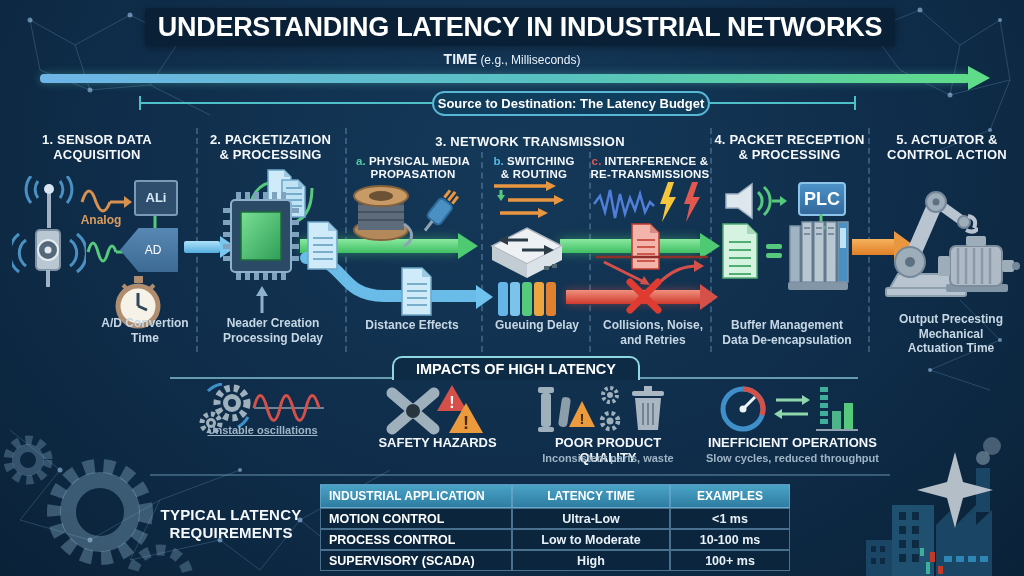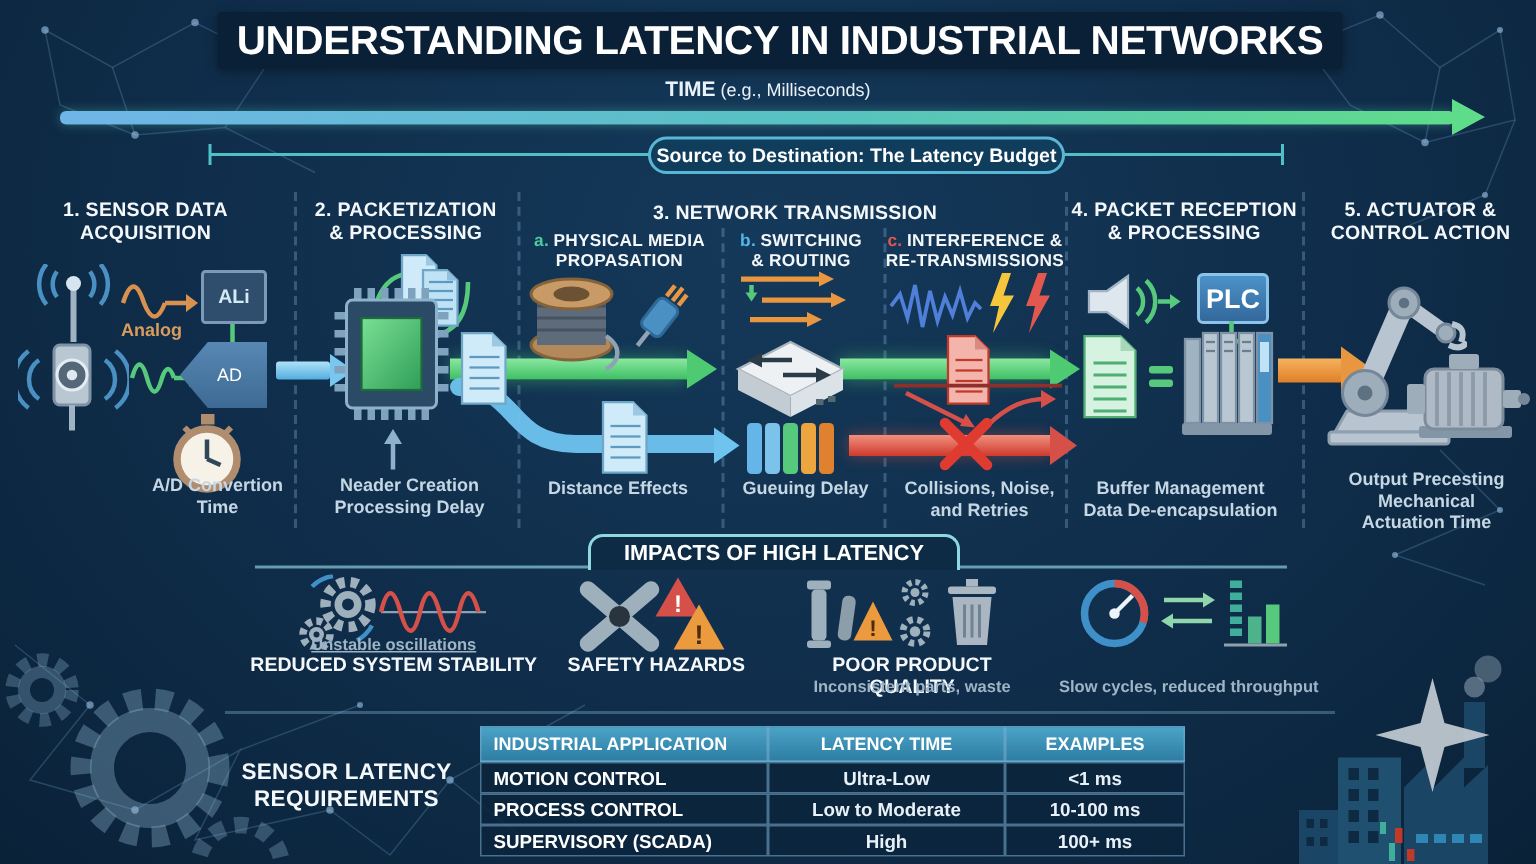--- a/index.html
+++ b/index.html
@@ -484,21 +484,20 @@
     <circle cx="36" cy="20" r="9" fill="#9fb0bd"></circle>
       <circle cx="36" cy="20" r="4" fill="#0f2d4a"></circle>
     <circle cx="15" cy="40" r="9" fill="none" stroke="#9fb0bd" stroke-width="5" stroke-dasharray="4 3"></circle>
     <circle cx="15" cy="40" r="5" fill="#9fb0bd"></circle>
       <circle cx="15" cy="40" r="2" fill="#0f2d4a"></circle>
     <path d="M12,8 A26,26 0 0 1 26,1" stroke="#3f8fc9" stroke-width="3" fill="none"></path>
     <path d="M52,34 A26,26 0 0 1 42,44" stroke="#3f8fc9" stroke-width="3" fill="none"></path>
     <line x1="58" y1="25" x2="128" y2="25" stroke="#8fa0ae" stroke-width="1.5"></line>
     <path d="M58,25 Q64,0 71,25 T84,25 T97,25 T110,25 T123,25" stroke="#d6504a" stroke-width="3" fill="none"></path>
   </svg>
-  <div class="abs impact-title" style="left:160px;top:436px;width:205px;">REDUCED SYSTEM STABILITY</div>
   <div class="abs impact-sub" style="left:160px;top:424px;width:205px;text-decoration:underline;">Unstable oscillations</div>
 
   <svg class="abs" style="left:382px;top:381px;" width="106" height="56">
     <line x1="10" y1="12" x2="52" y2="48" stroke="#9fb0bd" stroke-width="11" stroke-linecap="round"></line>
     <line x1="52" y1="12" x2="10" y2="48" stroke="#9fb0bd" stroke-width="11" stroke-linecap="round"></line>
     <circle cx="31" cy="30" r="7" fill="#28343e"></circle>
     <polygon points="70,4 85,30 55,30" fill="#d6504a"></polygon>
     <text x="70" y="27" text-anchor="middle" font-size="16" font-weight="bold" fill="#fff">!</text>
     <polygon points="84,22 101,52 67,52" fill="#eb9a3d"></polygon>
     <text x="84" y="48" text-anchor="middle" font-size="18" font-weight="bold" fill="#4a2c0d">!</text>
@@ -544,24 +543,25 @@
       <rect x="104" y="6" width="8" height="5"></rect>
         <rect x="104" y="14" width="8" height="5"></rect>
         <rect x="104" y="22" width="8" height="5"></rect>
         <rect x="104" y="30" width="8" height="5"></rect>
         <rect x="104" y="38" width="8" height="5"></rect>
     </g>
     <rect x="116" y="30" width="9" height="18" fill="#4db38a"></rect>
     <rect x="128" y="22" width="9" height="26" fill="#57c97d"></rect>
     <line x1="100" y1="49" x2="142" y2="49" stroke="#8fa0ae" stroke-width="2"></line>
   </svg>
+  <div class="abs impact-title" style="left:700px;top:436px;width:185px;">INEFFICIENT OPERATIONS</div>
   <div class="abs impact-sub" style="left:700px;top:452px;width:185px;">Slow cycles, reduced throughput</div>
 
   <div class="abs" style="left:150px;top:474px;width:740px;height:2px;background:rgba(140,190,220,.35);"></div>
-  <div class="abs hdr" style="left:146px;top:506px;width:170px;font-size:15px;">SENSOR LATENCY
+  <div class="abs hdr" style="left:146px;top:506px;width:170px;font-size:15px;">TYPICAL LATENCY
 REQUIREMENTS</div>
 
   <div class="abs" style="left:320px;top:484px;width:470px;">
     <div style="display:flex;height:24px;">
       <div class="tbl-cell tbl-head" style="width:192px;padding-left:8px;font-size:12px;">INDUSTRIAL APPLICATION</div>
       <div class="tbl-cell tbl-head tbl-mid" style="width:158px;font-size:12px;">LATENCY TIME</div>
       <div class="tbl-cell tbl-head tbl-mid" style="width:120px;font-size:12px;">EXAMPLES</div>
     </div>
     <div style="display:flex;height:21px;background:rgba(10,36,60,.85);">
       <div class="tbl-cell tbl-app" style="width:192px;">MOTION CONTROL</div>

